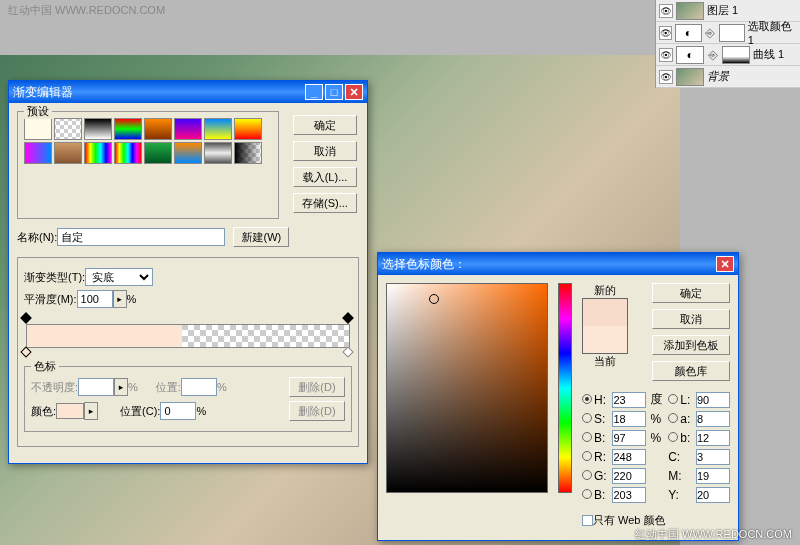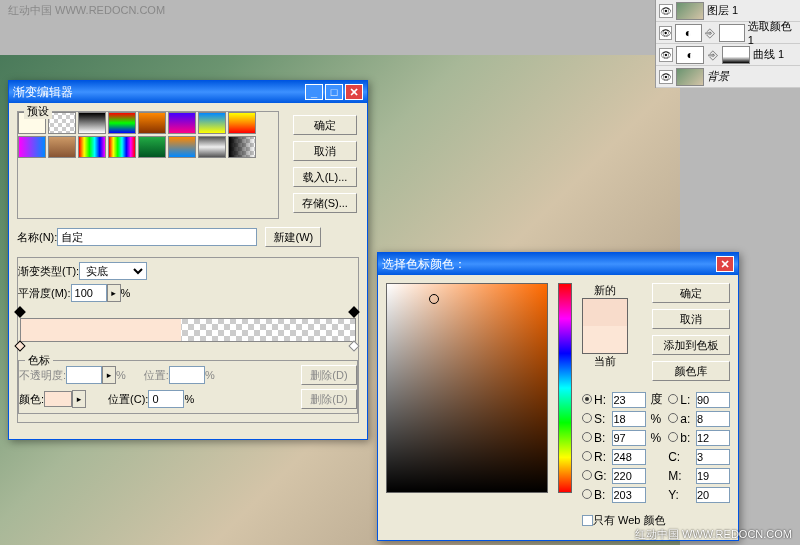--- a/index.html
+++ b/index.html
@@ -15,21 +15,21 @@
 .lthumb.adj{background:#fff;display:flex;align-items:center;justify-content:center}
 .link{width:12px;text-align:center;color:#666}
 .lname{font-size:11px}
 .dlg{position:absolute;background:#ece9d8;border:1px solid #0054e3;box-shadow:2px 2px 8px rgba(0,0,0,0.4);z-index:10}
 .titlebar{height:22px;background:linear-gradient(#0058e0,#3d91ff,#0058e0);display:flex;align-items:center;padding:0 4px;color:#fff;font-size:12px}
 .titlebar .ttl{flex:1}
 .winbtn{width:18px;height:16px;margin-left:2px;border:1px solid #fff;background:#3d91ff;color:#fff;display:flex;align-items:center;justify-content:center;font-size:11px;font-weight:bold}
 .winbtn.close{background:#e04343}
 .grad-dlg{top:80px;left:8px;width:360px}
 .grad-body{padding:8px}
-.fieldset{border:1px solid #999;padding:0;margin-bottom:8px;position:relative}
+.fieldset{border:1px solid #999;padding:6px;margin-bottom:8px;position:relative}
 .fieldset .legend{position:absolute;top:-8px;left:6px;background:#ece9d8;padding:0 3px;font-size:11px}
 .presets{display:grid;grid-template-columns:repeat(8,28px);gap:2px;margin-bottom:6px}
 .preset{width:28px;height:22px;border:1px solid #888}
 .btncol{position:absolute;right:10px;top:10px;display:flex;flex-direction:column;gap:6px}
 .btn{width:64px;height:20px;background:#ece9d8;border:1px solid #888;border-top-color:#fff;border-left-color:#fff;font-size:11px;text-align:center;line-height:18px}
 .row{display:flex;align-items:center;gap:0;margin:4px 0}
 .lbl{font-size:11px}
 .inp{height:18px;border:1px solid #7f9db9;background:#fff;padding:0 3px;font-size:11px}
 .sel{height:18px;border:1px solid #7f9db9;background:#fff;padding:0 2px;font-size:11px}
 .gradbar{height:24px;border:1px solid #888;background:linear-gradient(to right,#fde5d4 0%,#fde5d4 48%,transparent 48%),repeating-conic-gradient(#ccc 0% 25%,#fff 0% 50%) 50%/12px 12px;position:relative;margin:4px 0}
@@ -117,21 +117,21 @@
         <div class="preset" style="background:linear-gradient(90deg,#f00,#ff0,#0f0,#0ff,#00f,#f0f)"></div>
         <div class="preset" style="background:linear-gradient(90deg,#f00,#ff0,#0f0,#0ff,#00f,#f0f,#f00)"></div>
         <div class="preset" style="background:linear-gradient(#2a4,#052)"></div>
         <div class="preset" style="background:linear-gradient(#f80,#08f)"></div>
         <div class="preset" style="background:linear-gradient(#555,#eee,#555)"></div>
         <div class="preset" style="background:linear-gradient(to right,#000,transparent),repeating-conic-gradient(#ccc 0 25%,#fff 0 50%) 50%/8px 8px"></div>
       </div>
     </div>
     <div class="row">
       <span class="lbl">名称(N):</span>
-      <input class="inp" style="width: 200px;" value="自定">
+      <input class="inp" style="width: 168px;" value="自定">
       <div class="btn" style="width:56px;margin-left:8px">新建(W)</div>
     </div>
     <div class="fieldset" style="margin-top:10px">
       <div class="row">
         <span class="lbl">渐变类型(T):</span>
         <select class="sel" style="width:68px"><option>实底</option></select>
       </div>
       <div class="row">
         <span class="lbl">平滑度(M):</span>
         <input class="inp" style="width: 36px;" value="100">

